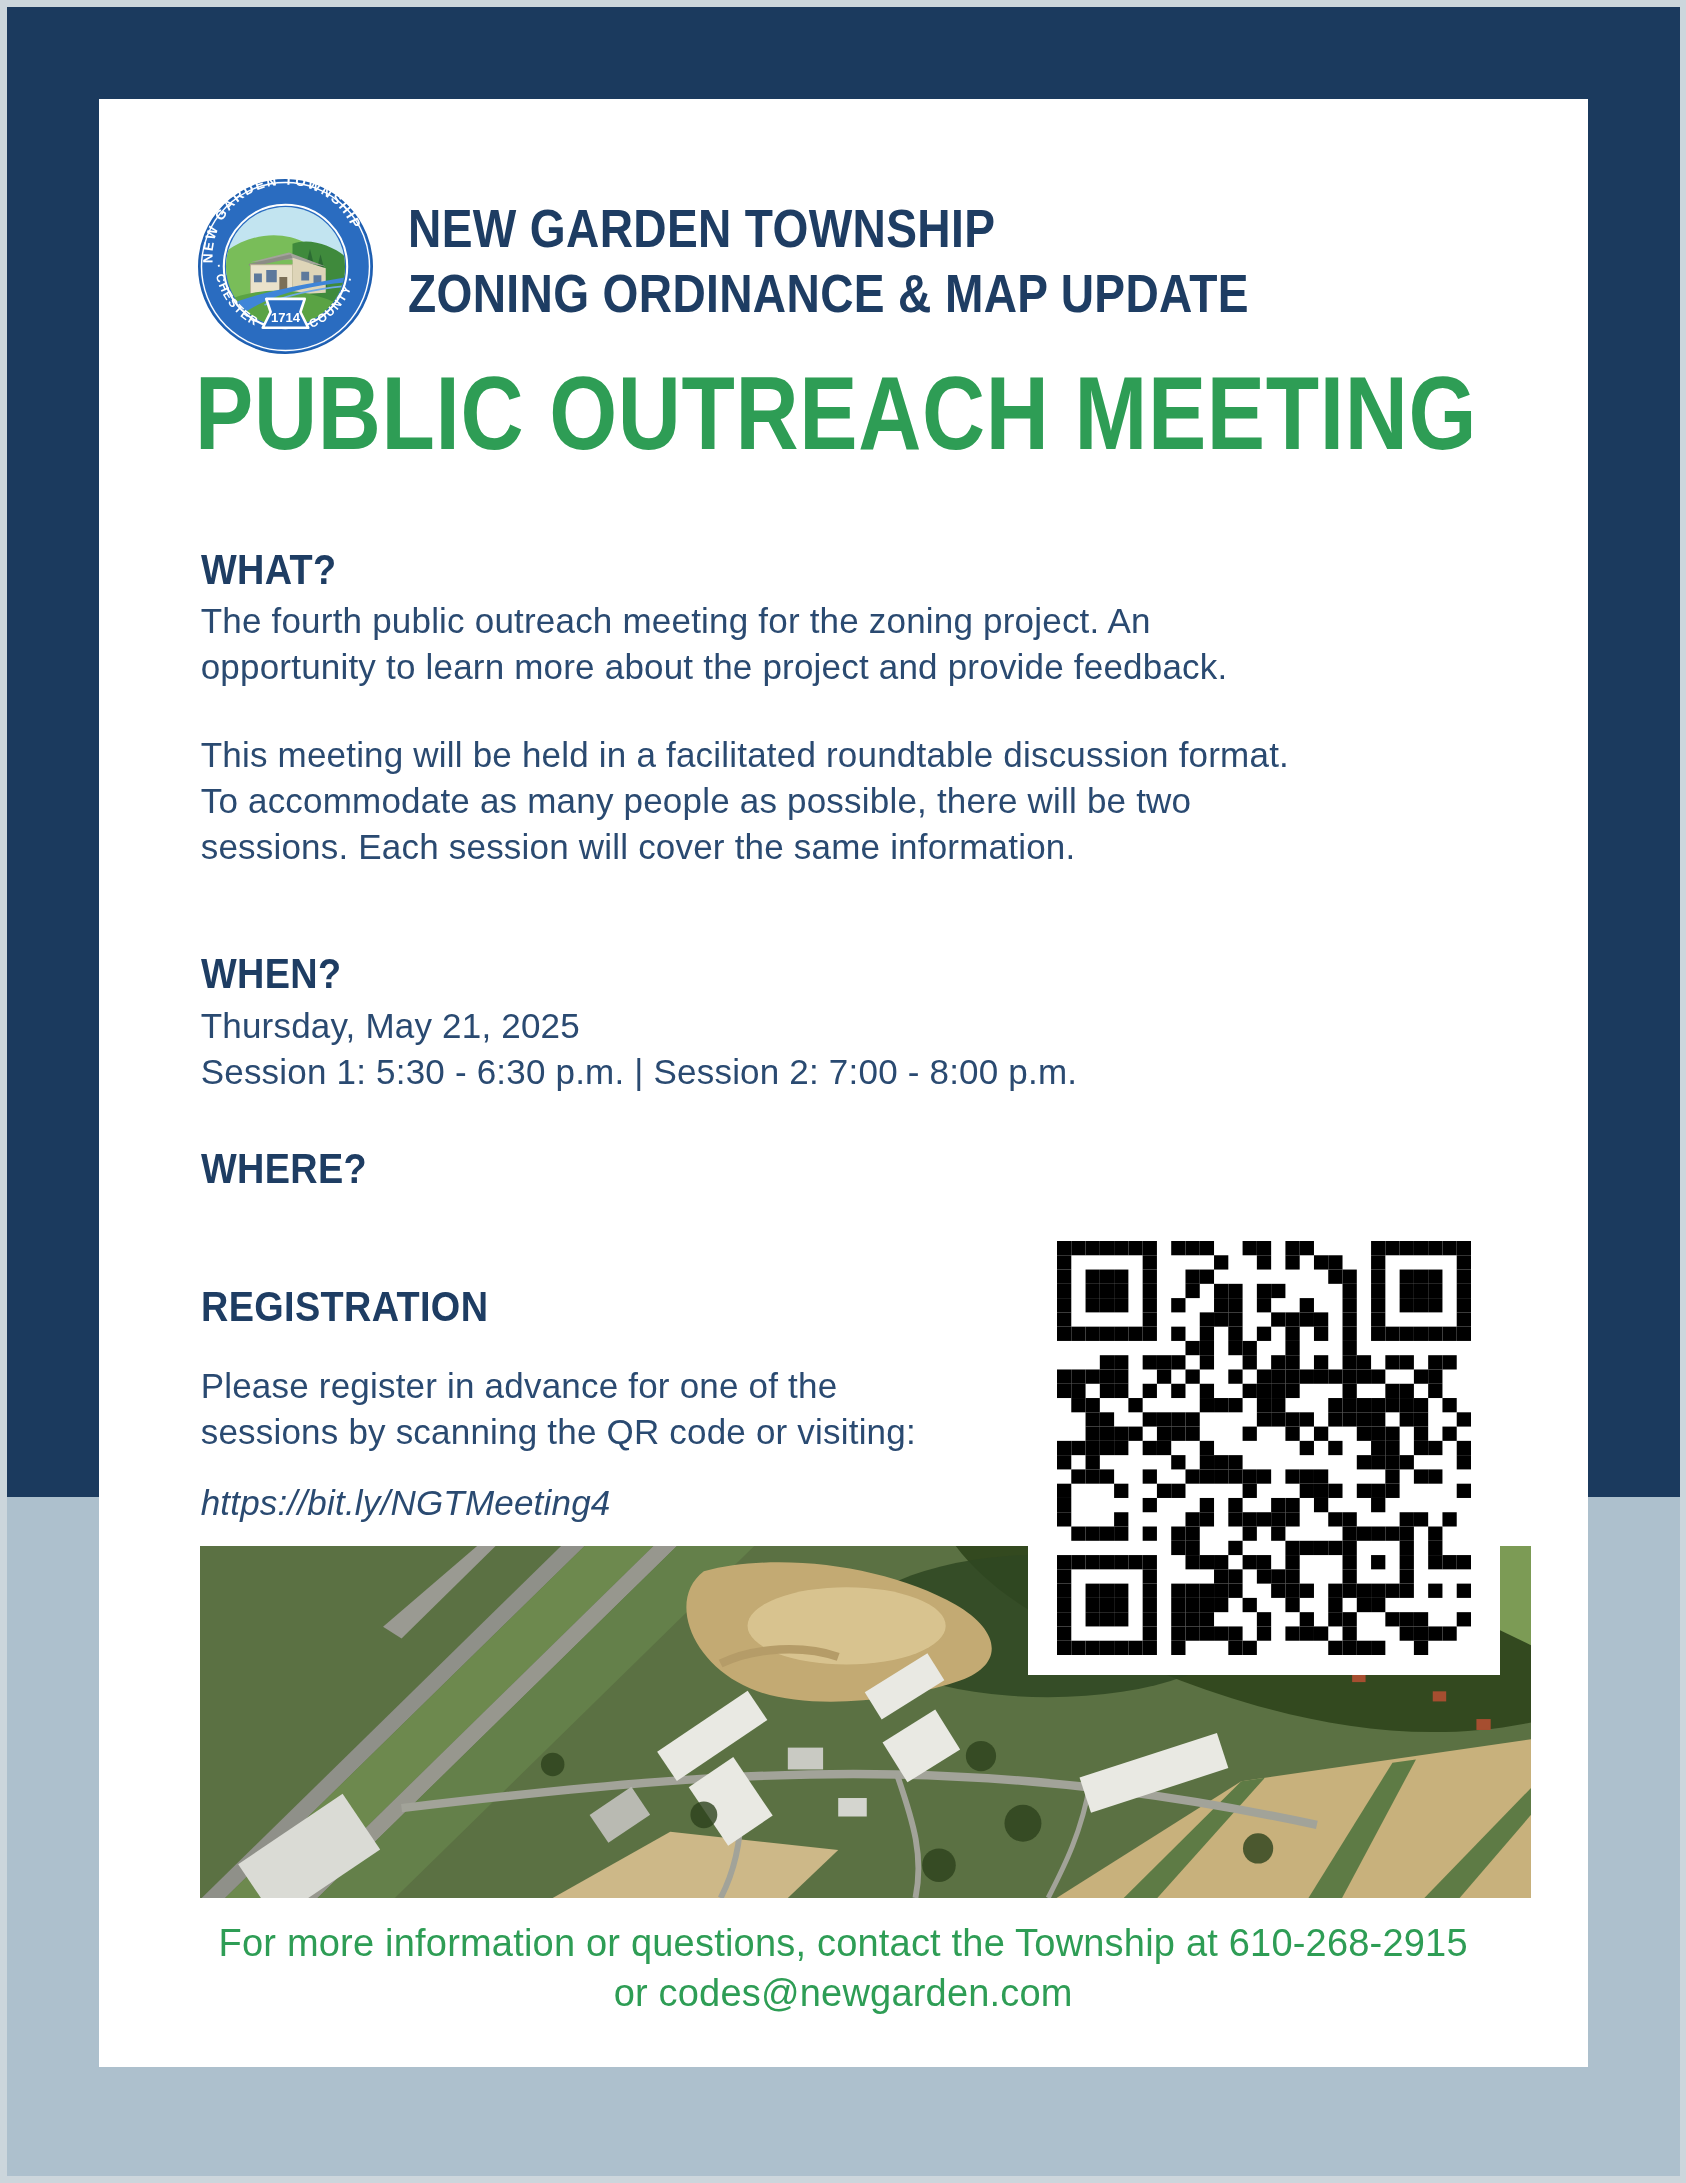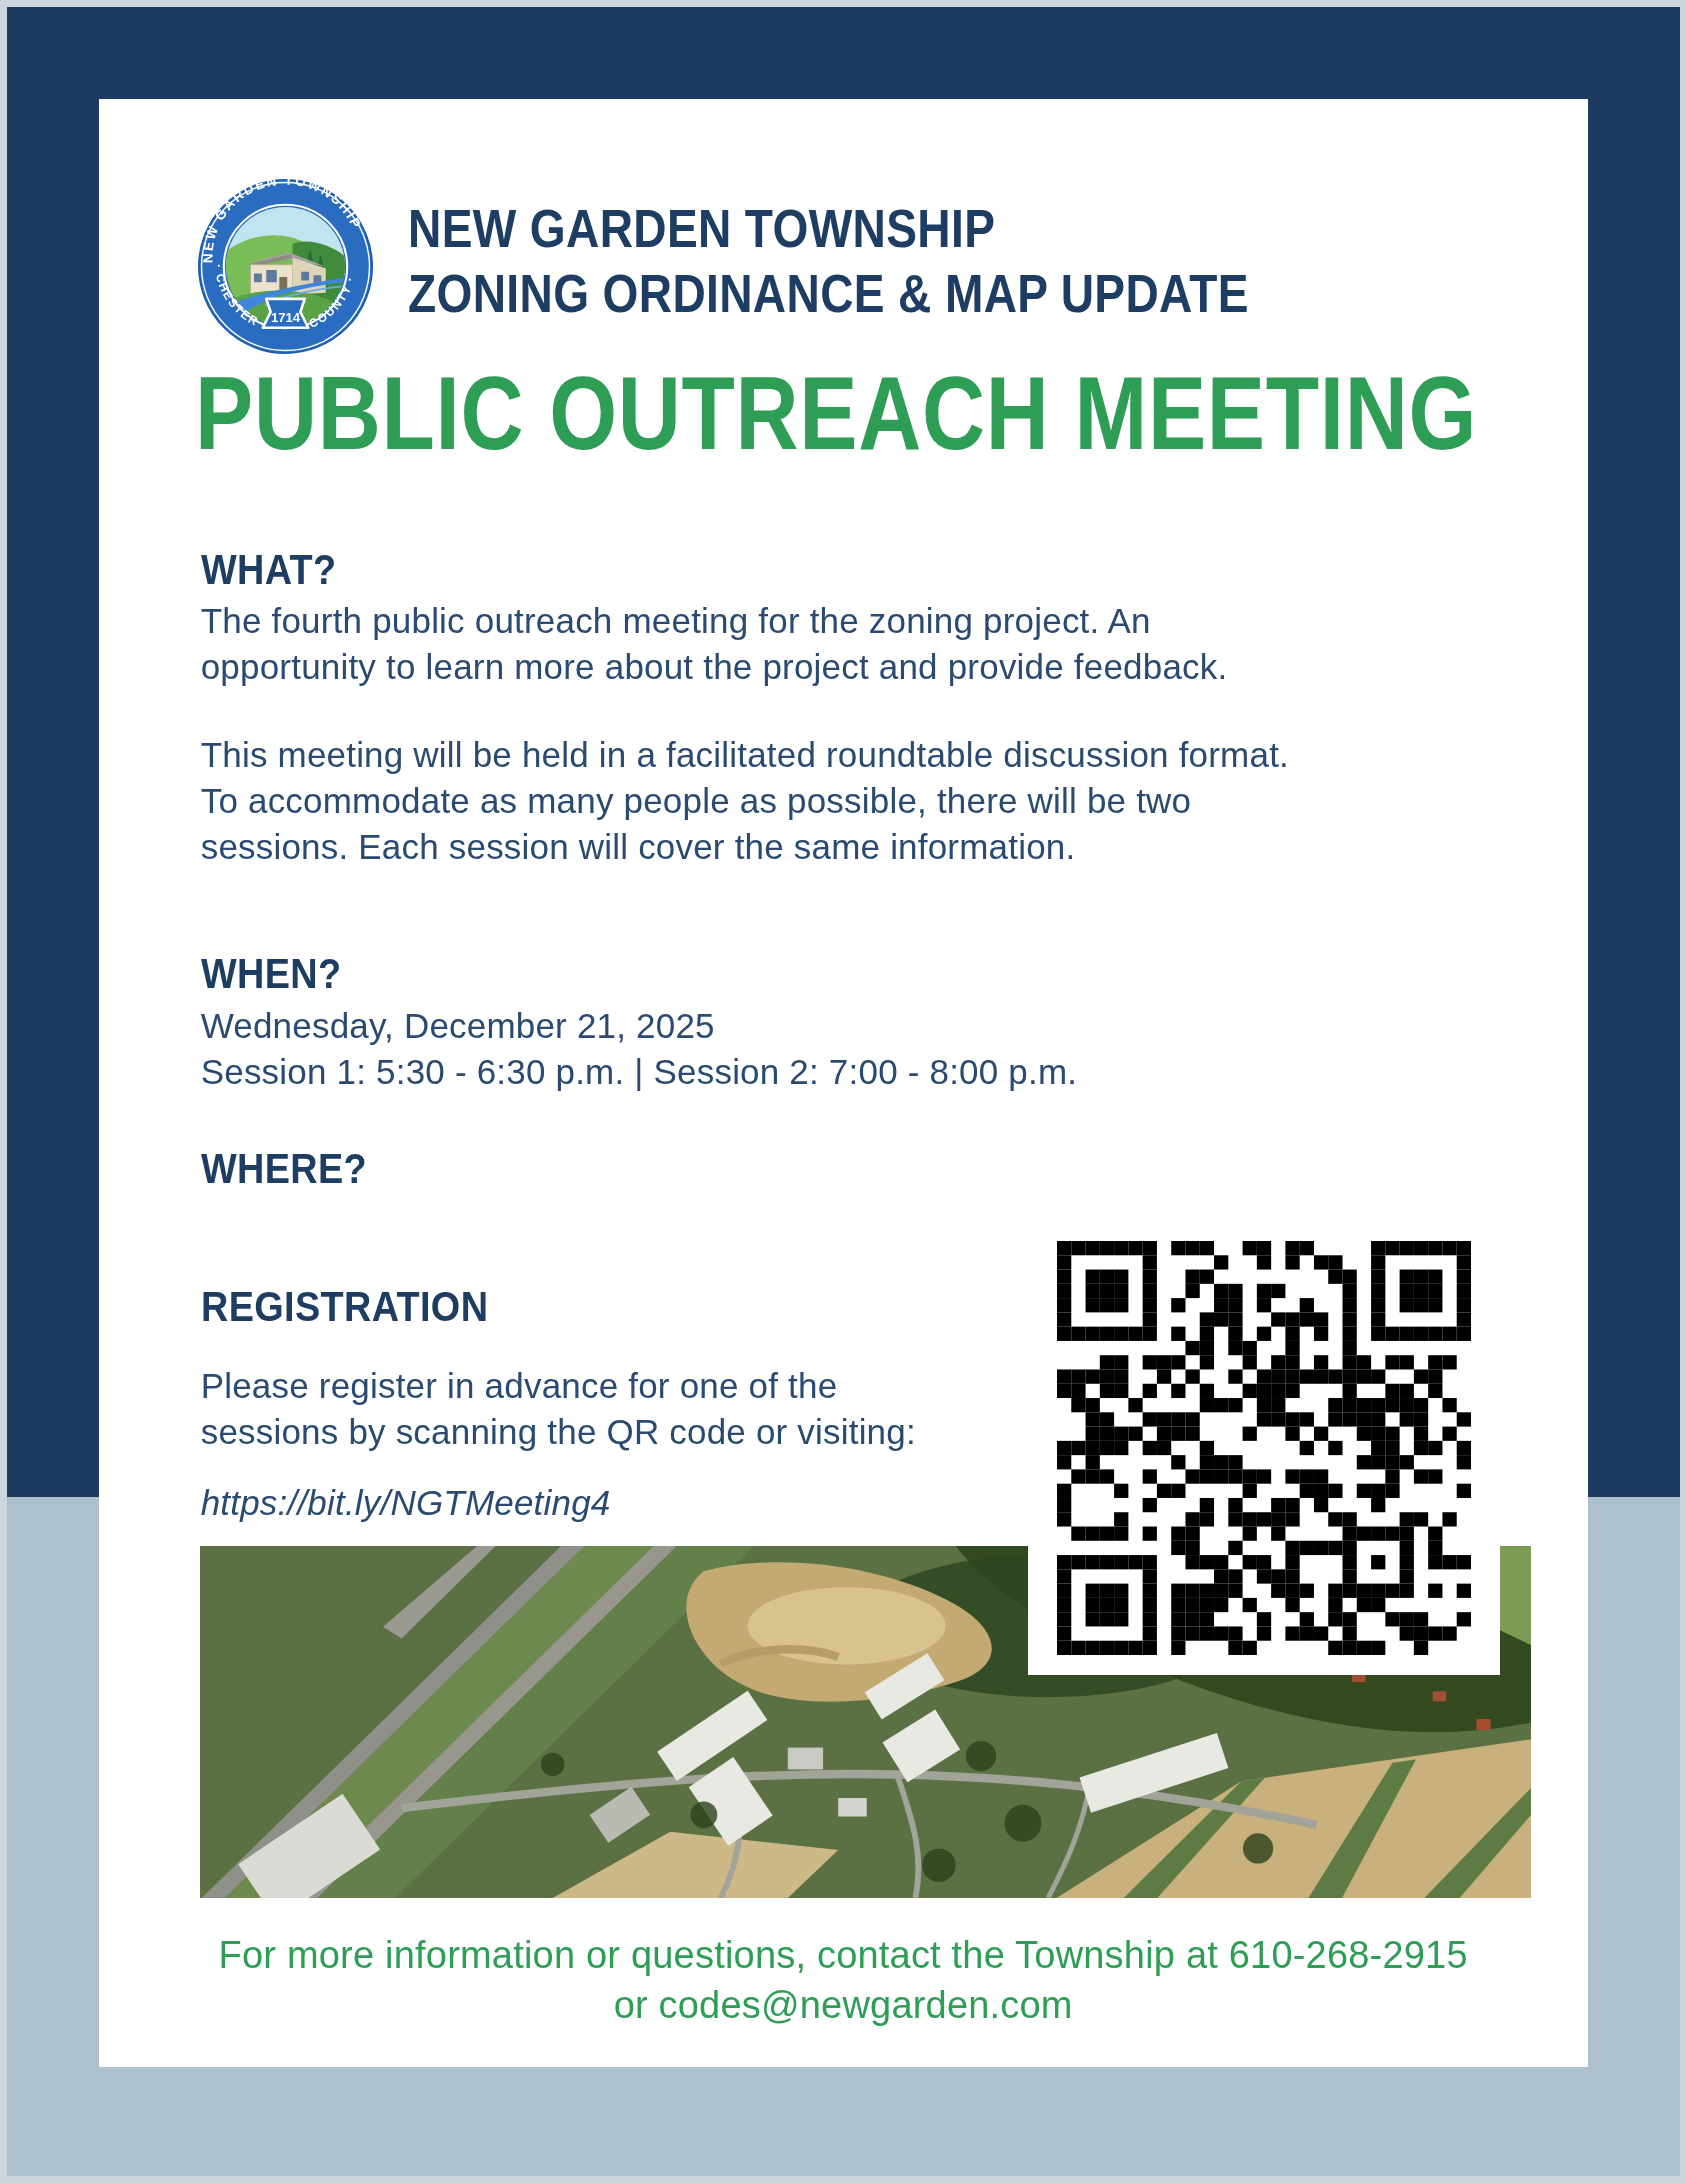--- a/index.html
+++ b/index.html
@@ -48,21 +48,21 @@
   .qr-box{
     position:absolute;left:929px;top:1123px;width:472px;height:453px;
     background:#ffffff;display:flex;align-items:center;justify-content:center;
   }
   .photo{
     position:absolute;left:101px;top:1447px;width:1331px;height:352px;overflow:hidden;
   }
   .footer-contact{
     position:absolute;left:0;top:1819px;width:100%;
     text-align:center;font-size:38px;line-height:50px;
-    color:var(--accent-green,#2e9d55);white-space:pre-line;letter-spacing:0.2px;margin-top:12px;
+    color:var(--accent-green,#2e9d55);white-space:pre-line;letter-spacing:0.2px;
   }
 </style>
 </head>
 <body>
 
 <div class="page">
   <div class="navy-band"></div>
 
   <div class="panel">
 
@@ -125,21 +125,21 @@
     <div class="flyer-title">PUBLIC OUTREACH MEETING</div>
 
     <div class="sec-heading" style="top:447px">WHAT?</div>
     <div class="body-text" style="top:633px;width:1327px">This meeting will be held in a facilitated roundtable discussion format.
 To accommodate as many people as possible, there will be two
 sessions. Each session will cover the same information.</div>
     <div class="body-text" style="top:499px;width:1243px">The fourth public outreach meeting for the zoning project. An
 opportunity to learn more about the project and provide feedback.</div>
 
     <div class="sec-heading" style="top:851px">WHEN?</div>
-    <div class="body-text" style="top:904px">Wednesday, December 21, 2025</div>
+    <div class="body-text" style="top:904px">Thursday, May 21, 2025</div>
     <div class="body-text" style="top:950px">Session 1: 5:30 - 6:30 p.m. | Session 2: 7:00 - 8:00 p.m.</div>
 
     <div class="sec-heading" style="top:1046px">WHERE?</div>
 
     <div class="sec-heading" style="top:1184px">REGISTRATION</div>
     <div class="body-text" style="top:1264px;width:840px">Please register in advance for one of the
 sessions by scanning the QR code or visiting:</div>
     <div class="body-text url-text" style="top:1381px;width:840px">https://bit.ly/NGTMeeting4</div>
 
     <div class="photo">

